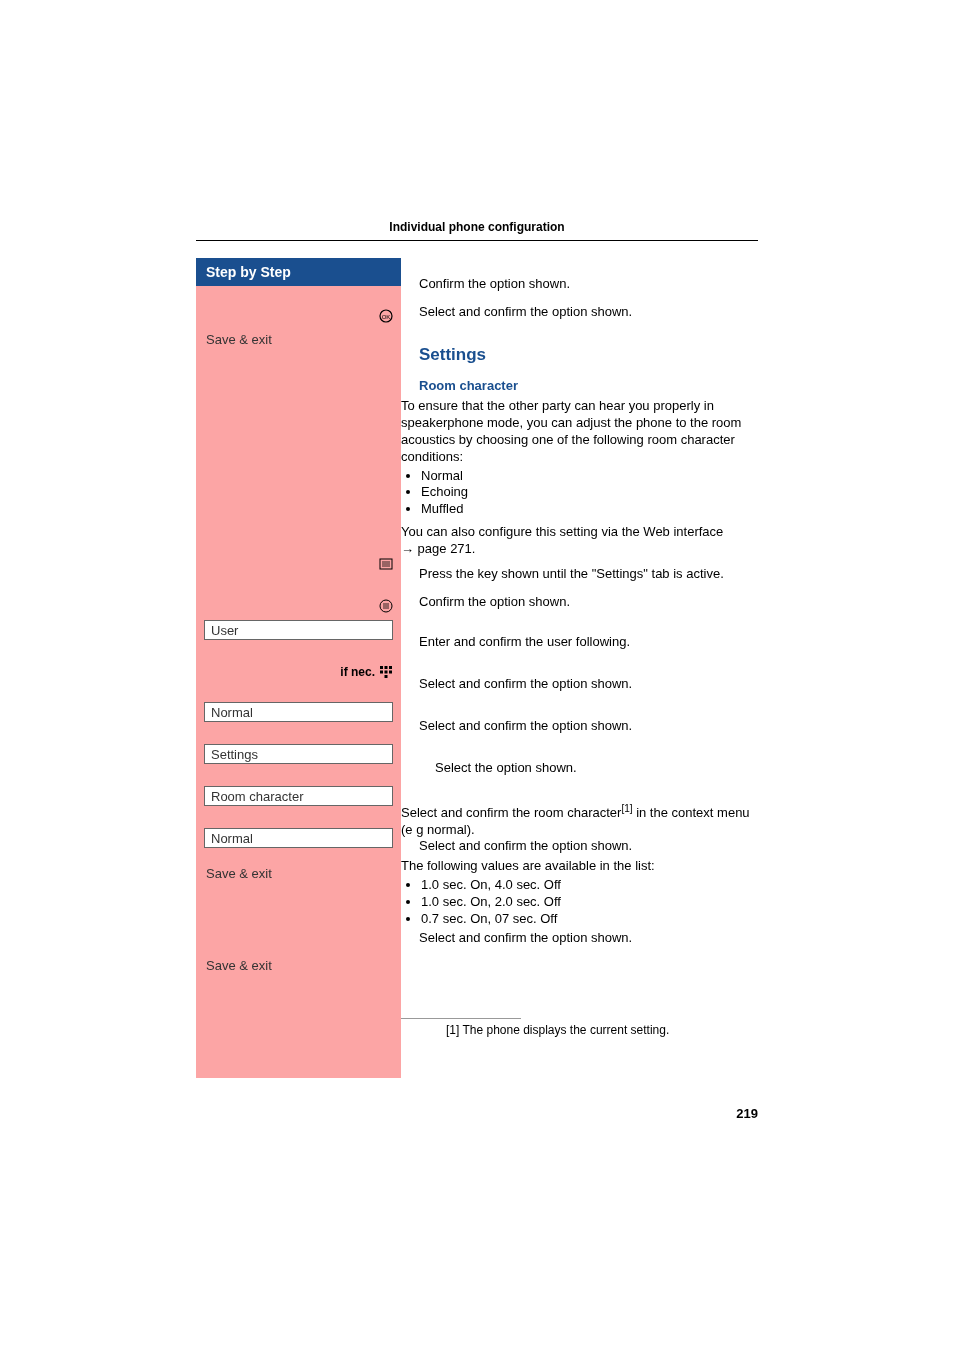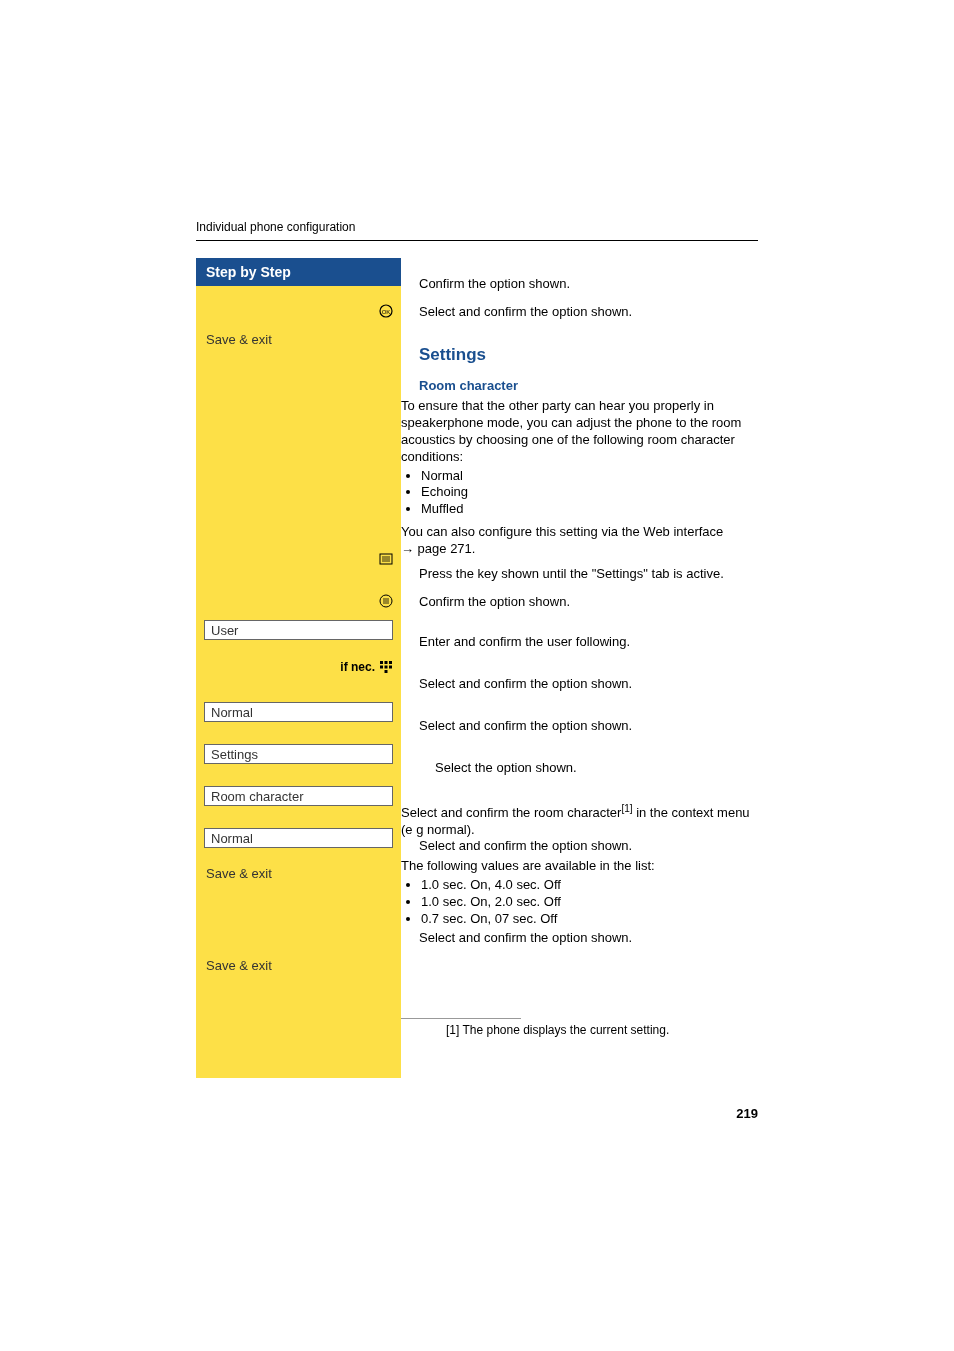--- a/index.html
+++ b/index.html
@@ -17,61 +17,61 @@
     box-sizing: border-box;
     padding: 60px 0 0 0;
   }
   .header-area {
     position: absolute;
     top: 220px;
     left: 196px;
     right: 196px;
   }
   .header-title {
-    text-align: left;
-    font-weight: normal;
+    text-align: center;
+    font-weight: bold;
     font-size: 12px;
     padding-bottom: 6px;
   }
   .header-rule {
     border: none;
     border-top: 1px solid #000;
     margin: 0;
   }
   .content {
     position: absolute;
     top: 258px;
     left: 196px;
     right: 196px;
     display: flex;
   }
   .leftcol {
     width: 205px;
-    background: #fde047;
+    background: #fca5a5;
     min-height: 820px;
     display: flex;
     flex-direction: column;
   }
   .step-header {
     background: #1a4f8f;
     color: #fff;
     font-weight: bold;
     font-size: 14px;
     padding: 6px 10px;
   }
   .left-rows {
     position: relative;
     flex: 1;
   }
   .left-row {
     position: absolute;
     left: 0;
     right: 0;
     display: flex;
-    align-items: flex-start;
+    align-items: center;
     justify-content: flex-end;
     padding-right: 8px;
     box-sizing: border-box;
     height: 24px;
   }
   .menu-box {
     position: absolute;
     left: 8px;
     right: 8px;
     border: 1px solid #666;

